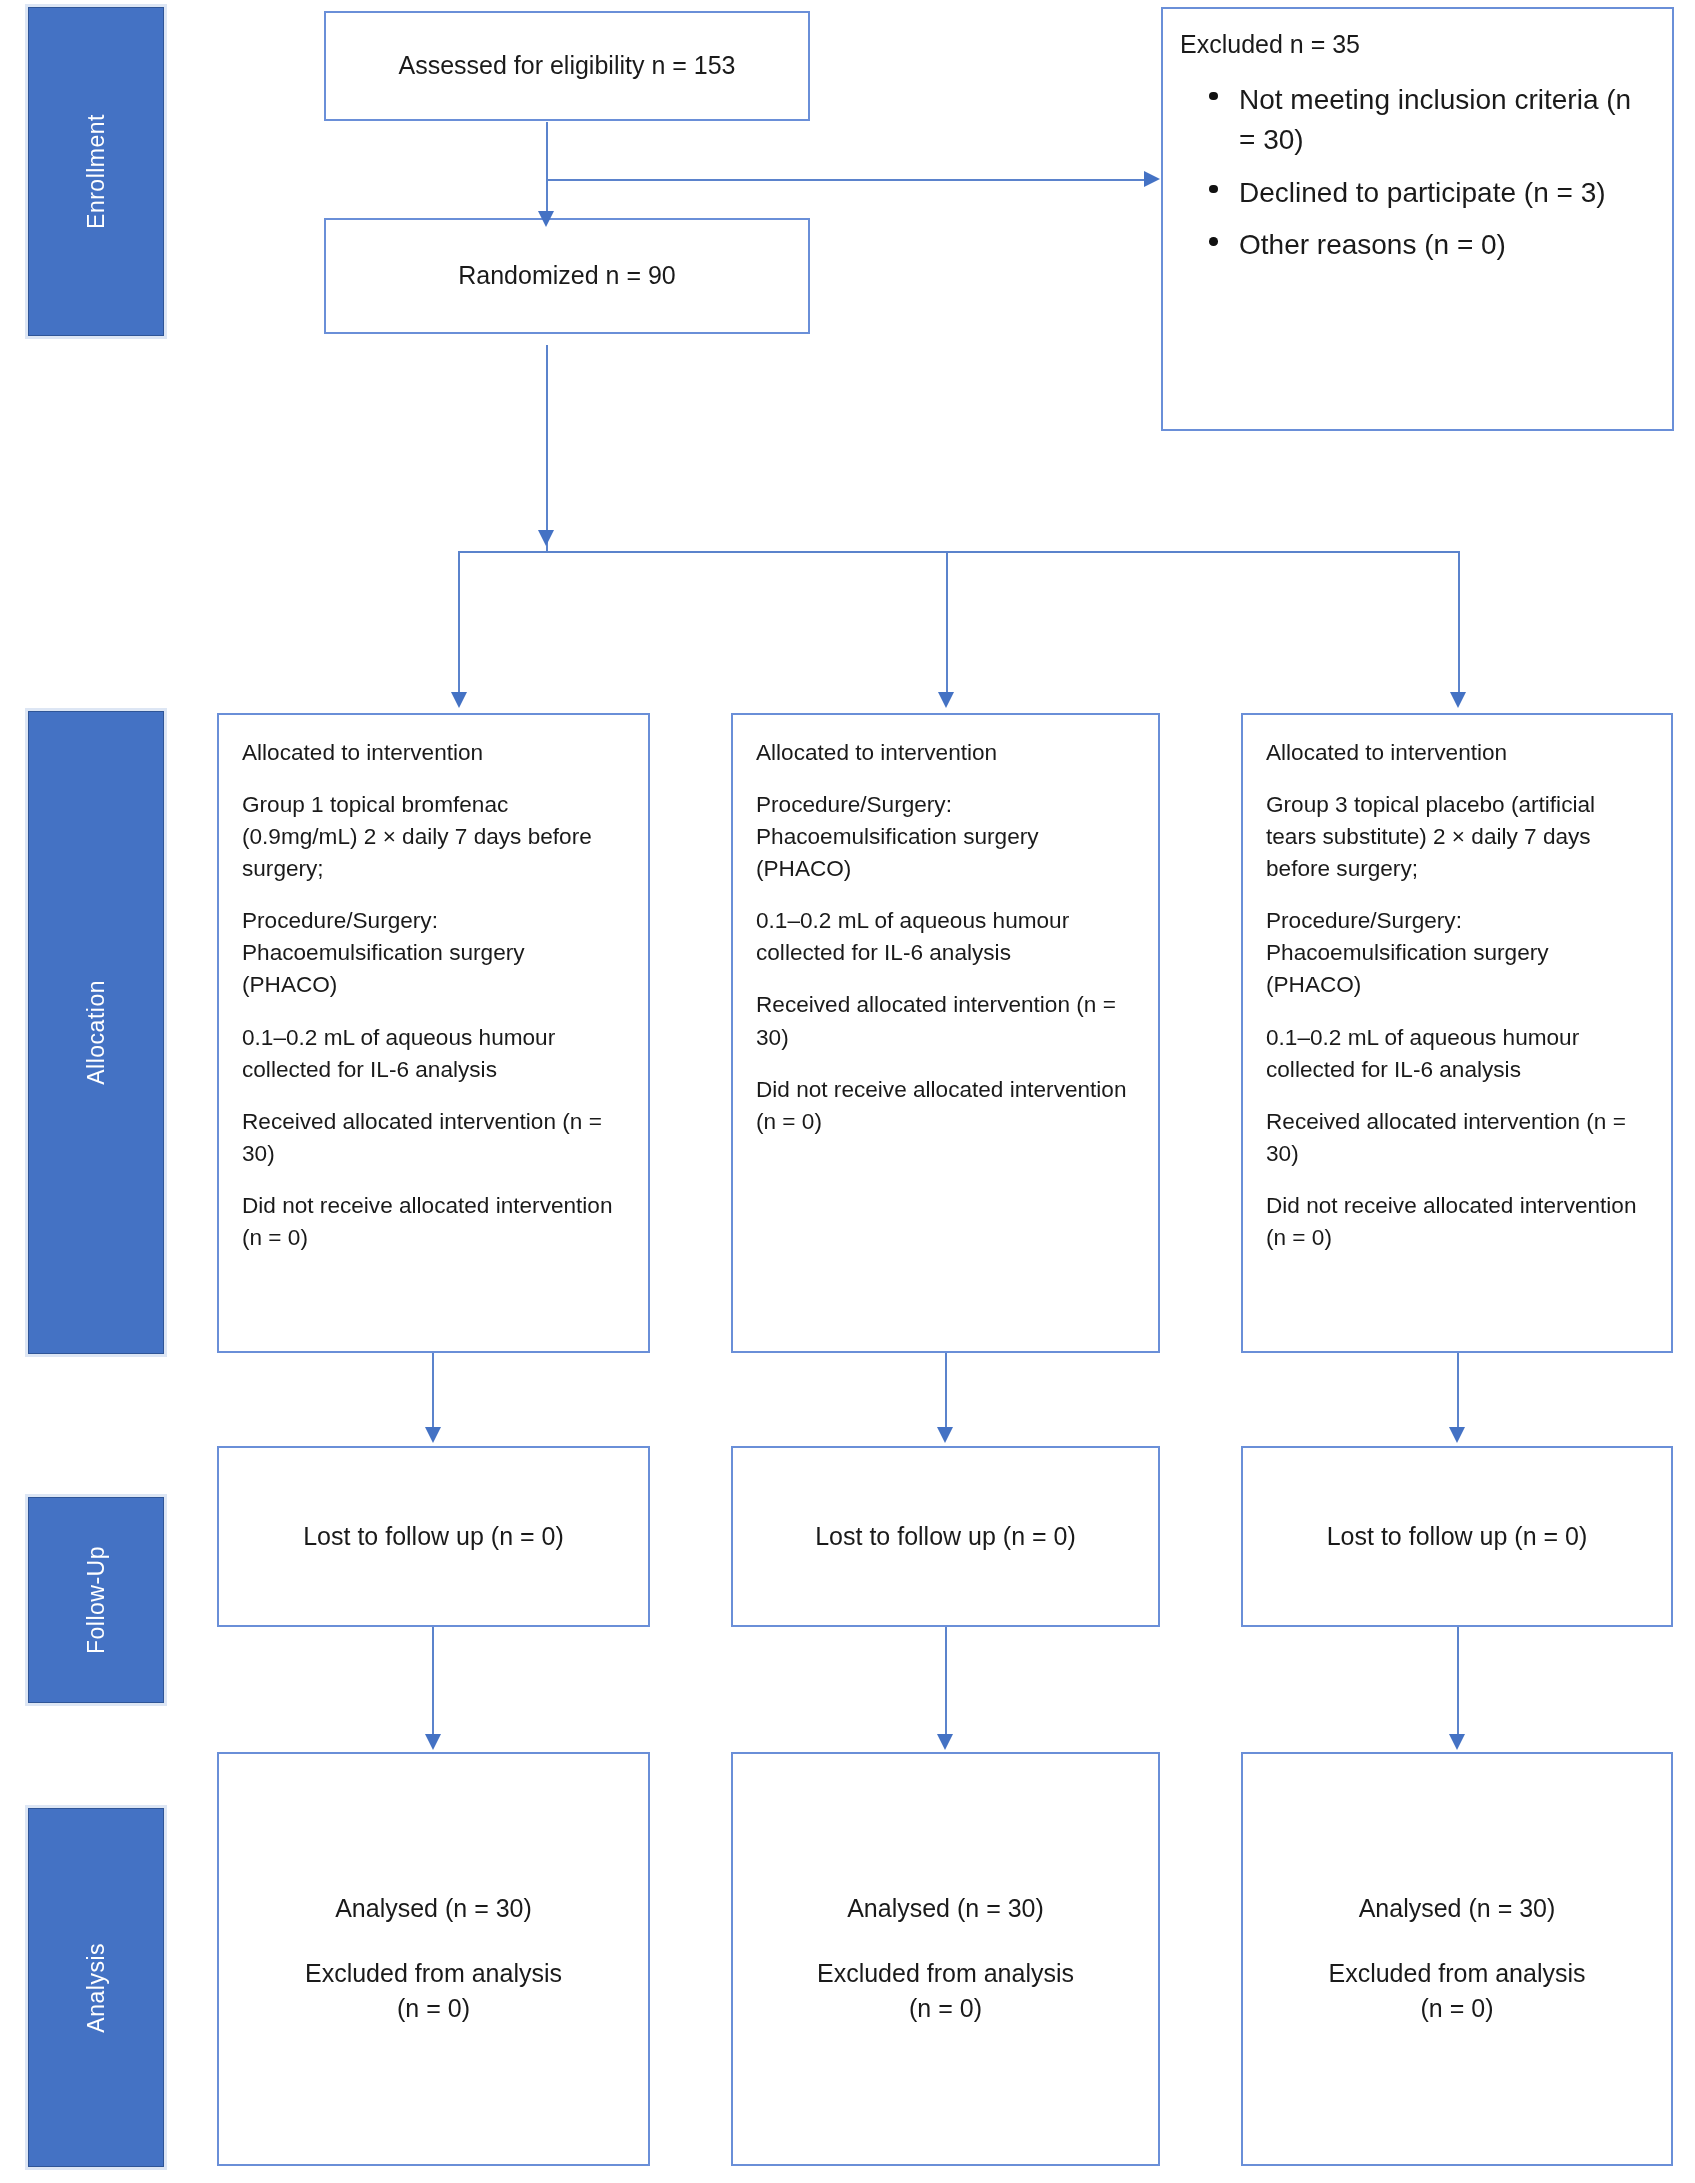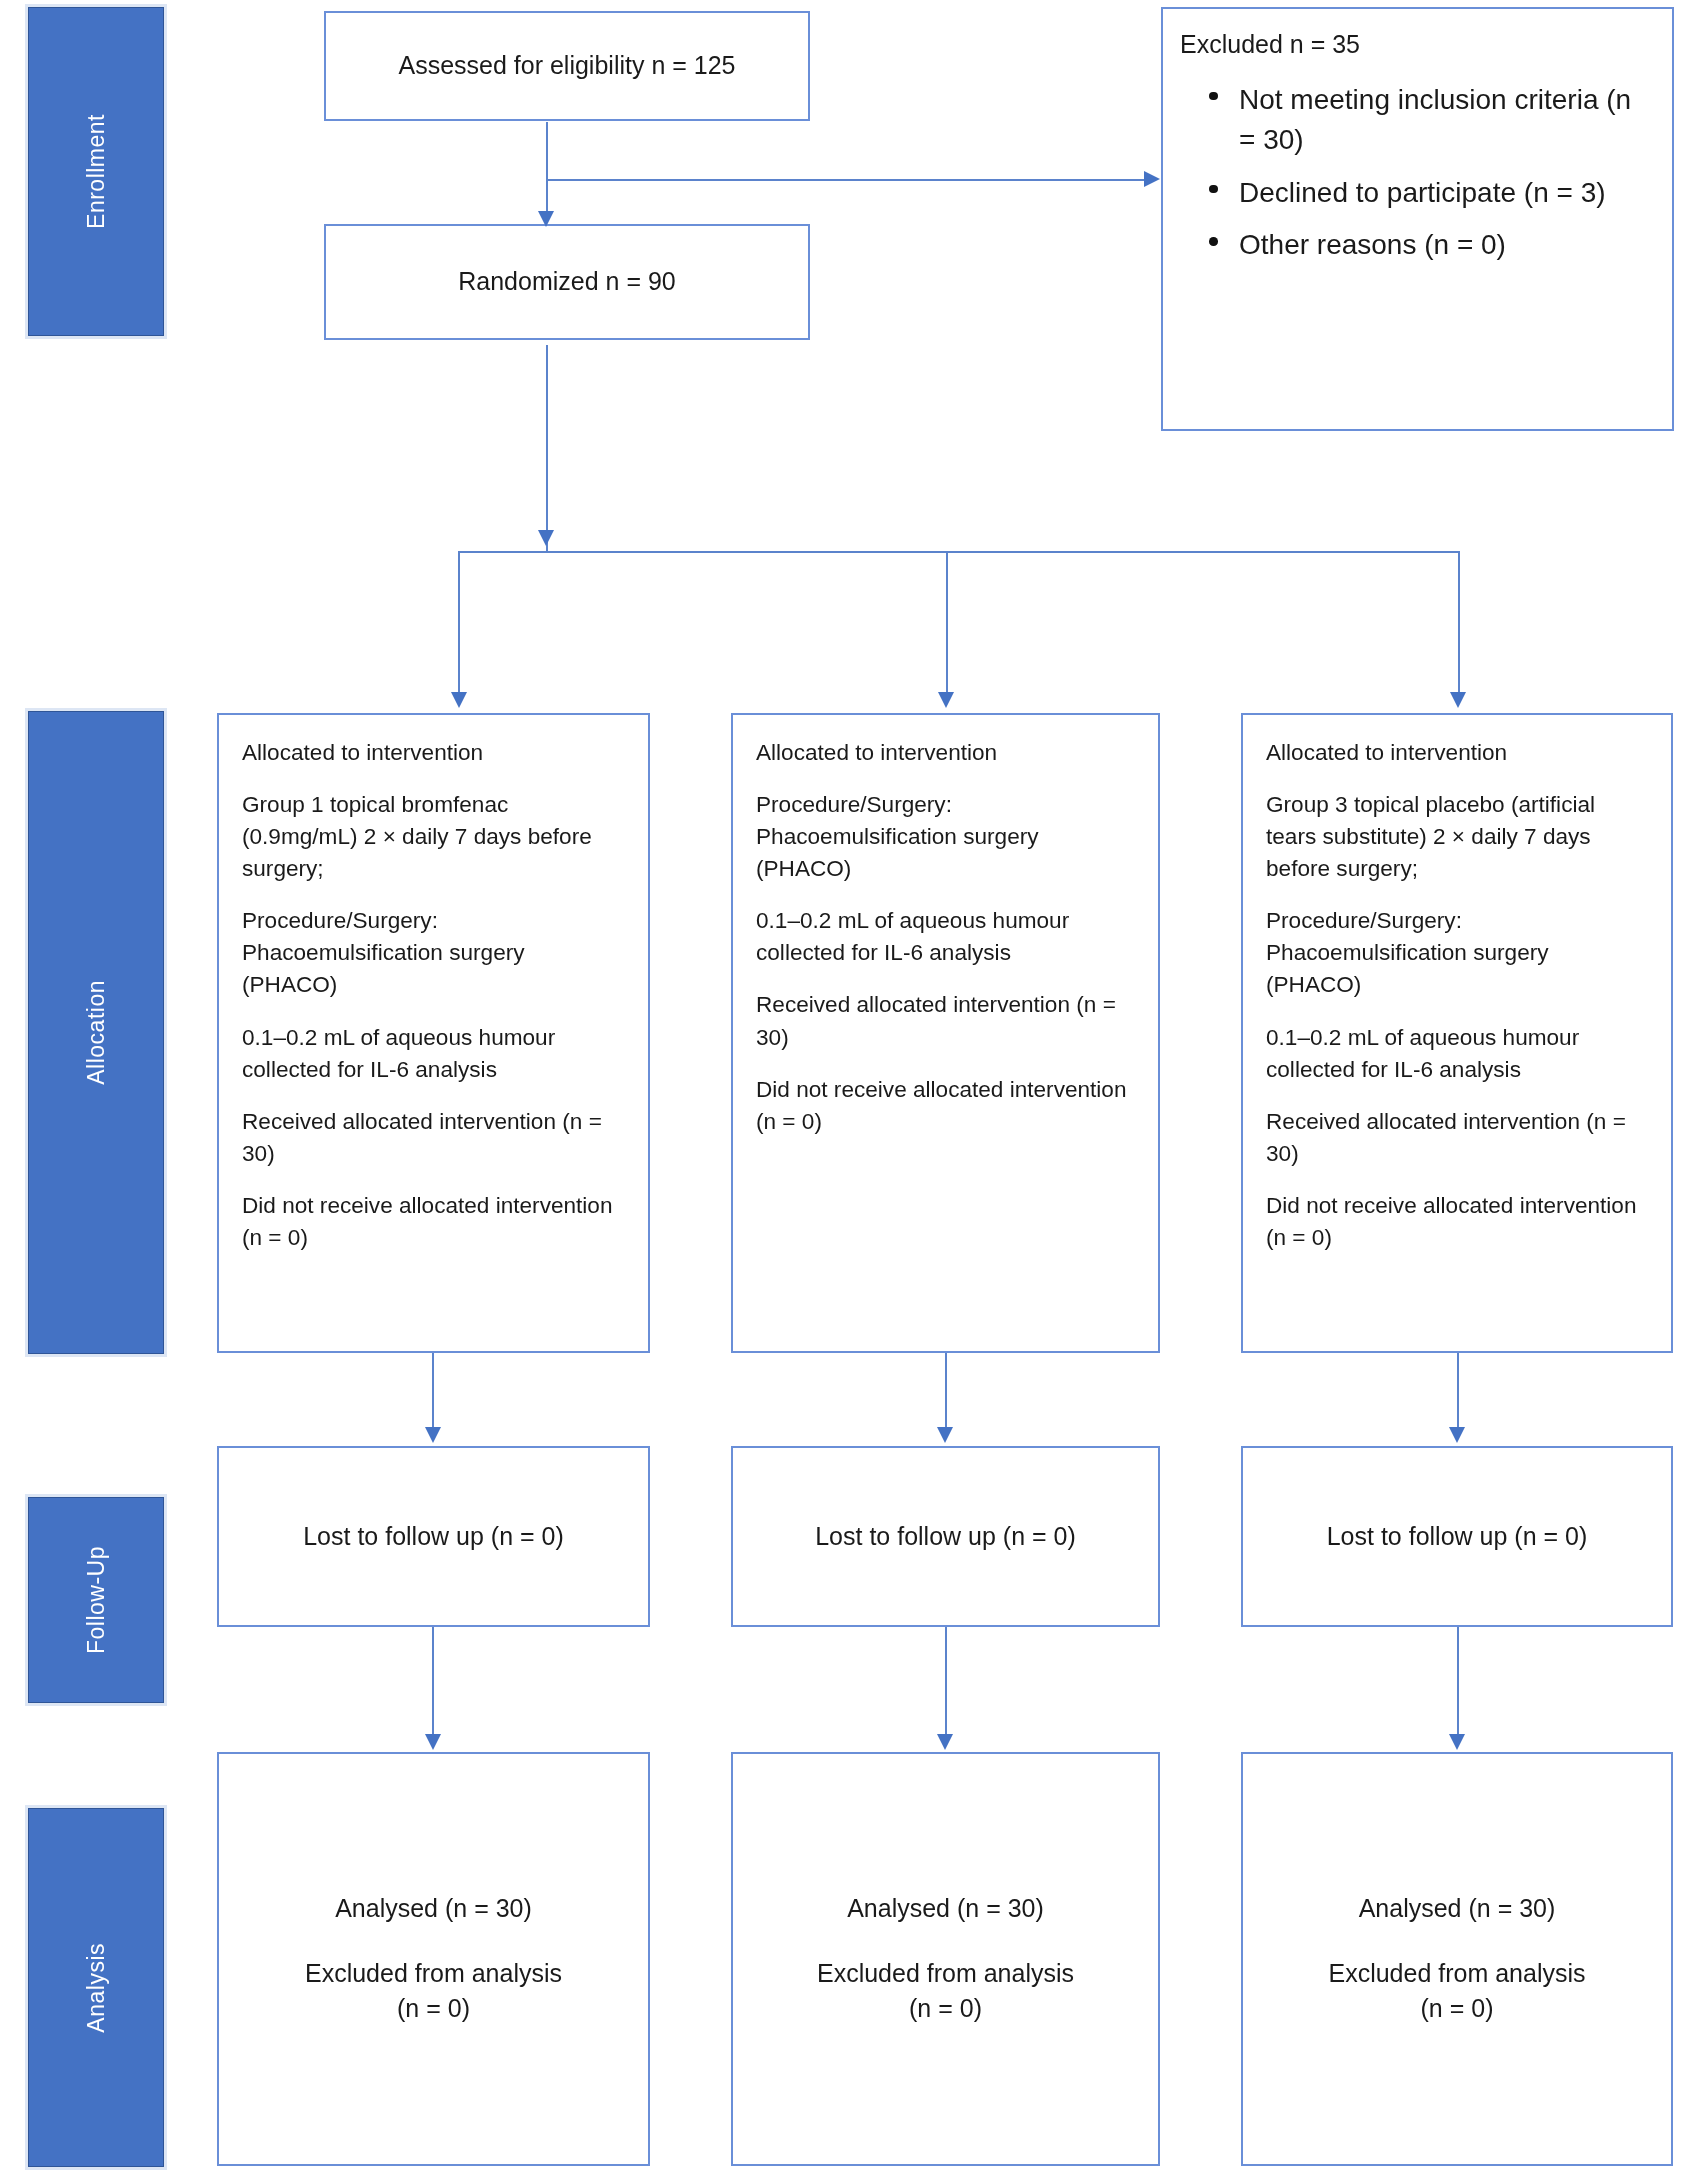--- a/index.html
+++ b/index.html
@@ -149,21 +149,21 @@
   <div class="stage-band" style="left:28px; top:1497px; width:136px; height:206px;">
     <span class="stage-label">Follow-Up</span>
   </div>
 
   <div class="stage-band" style="left:28px; top:1808px; width:136px; height:359px;">
     <span class="stage-label">Analysis</span>
   </div>
 
   <div class="node" style="left:324px; top:11px; width:486px; height:110px;">
     <div class="node-inner center">
-      <span class="txt big">Assessed for eligibility n = 125</span>
+      <span class="txt big">Assessed for eligibility n = 153</span>
     </div>
   </div>
 
   <div class="node" style="left:1161px; top:7px; width:513px; height:424px;">
     <div class="node-inner topleft" style="padding:18px 17px;">
       <span class="txt big">Excluded n = 35</span>
       <ul class="bullets">
         <li>
           <span class="dot"></span>
           <span>Not meeting inclusion criteria (n = 30)</span>
@@ -173,21 +173,21 @@
           <span>Declined to participate (n = 3)</span>
         </li>
         <li>
           <span class="dot"></span>
           <span>Other reasons (n = 0)</span>
         </li>
       </ul>
     </div>
   </div>
 
-  <div class="node" style="left:324px; top:224px; width:486px; height:116px;">
+  <div class="node" style="left:324px; top:218px; width:486px; height:116px;">
     <div class="node-inner center">
       <span class="txt big">Randomized n = 90</span>
     </div>
   </div>
 
   <div class="vline" style="left:546px; top:122px; height:91px;"></div>
   <div class="arrow-down" style="left:538px; top:211px;"></div>
 
   <div class="hline" style="left:546px; top:179px; width:599px;"></div>
   <div class="arrow-right" style="left:1144px; top:171px;"></div>

